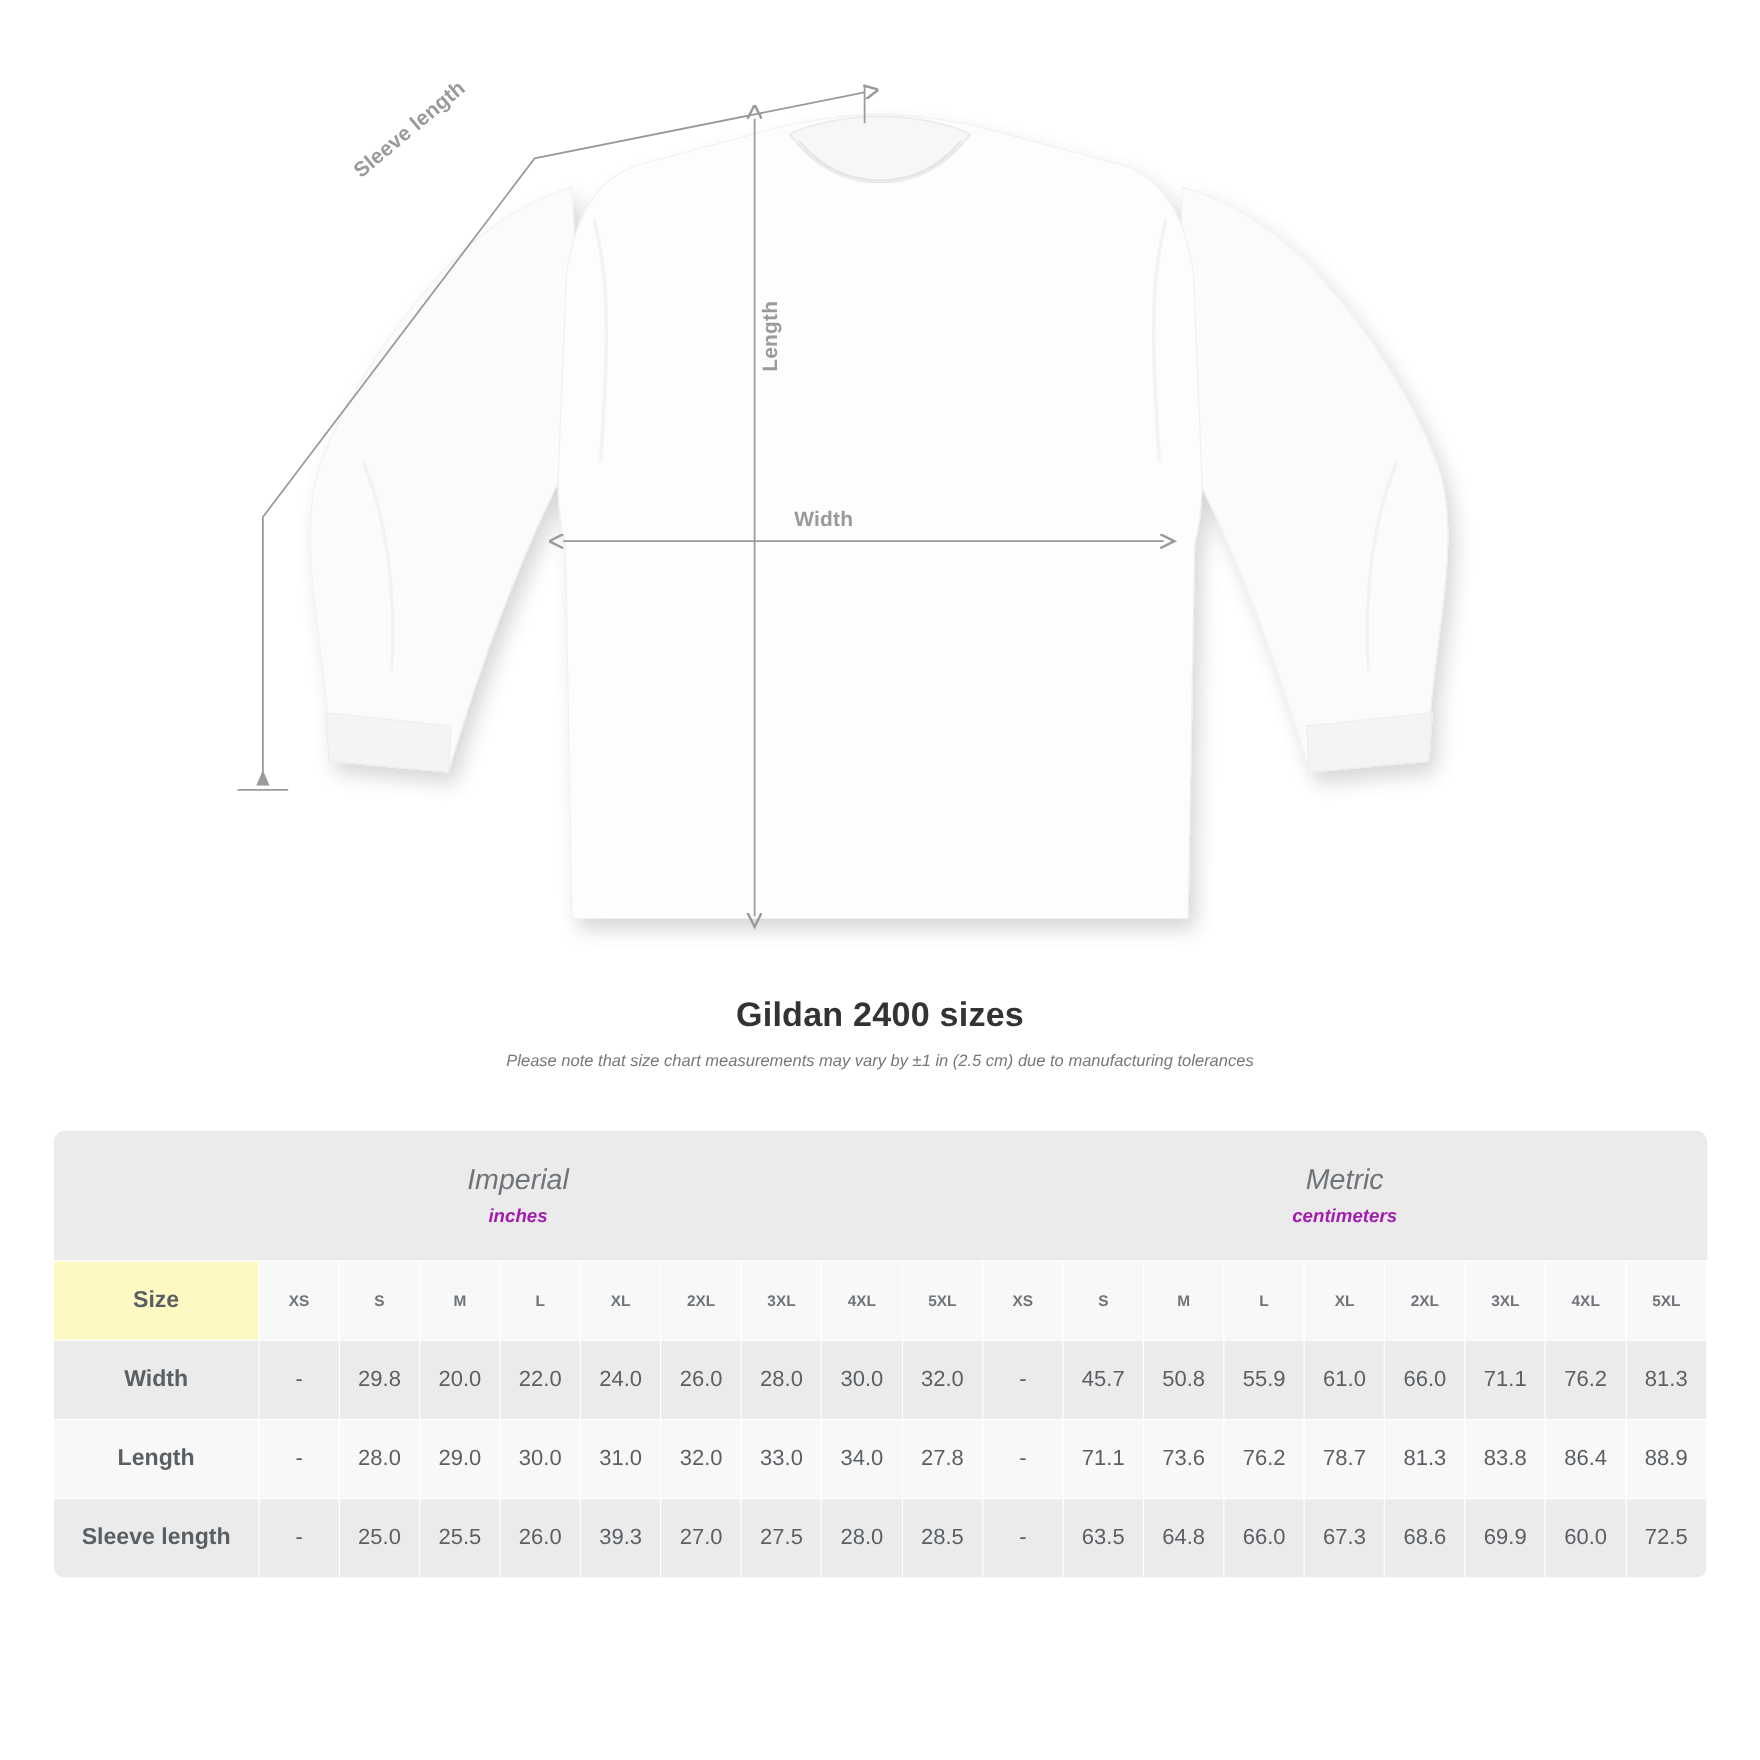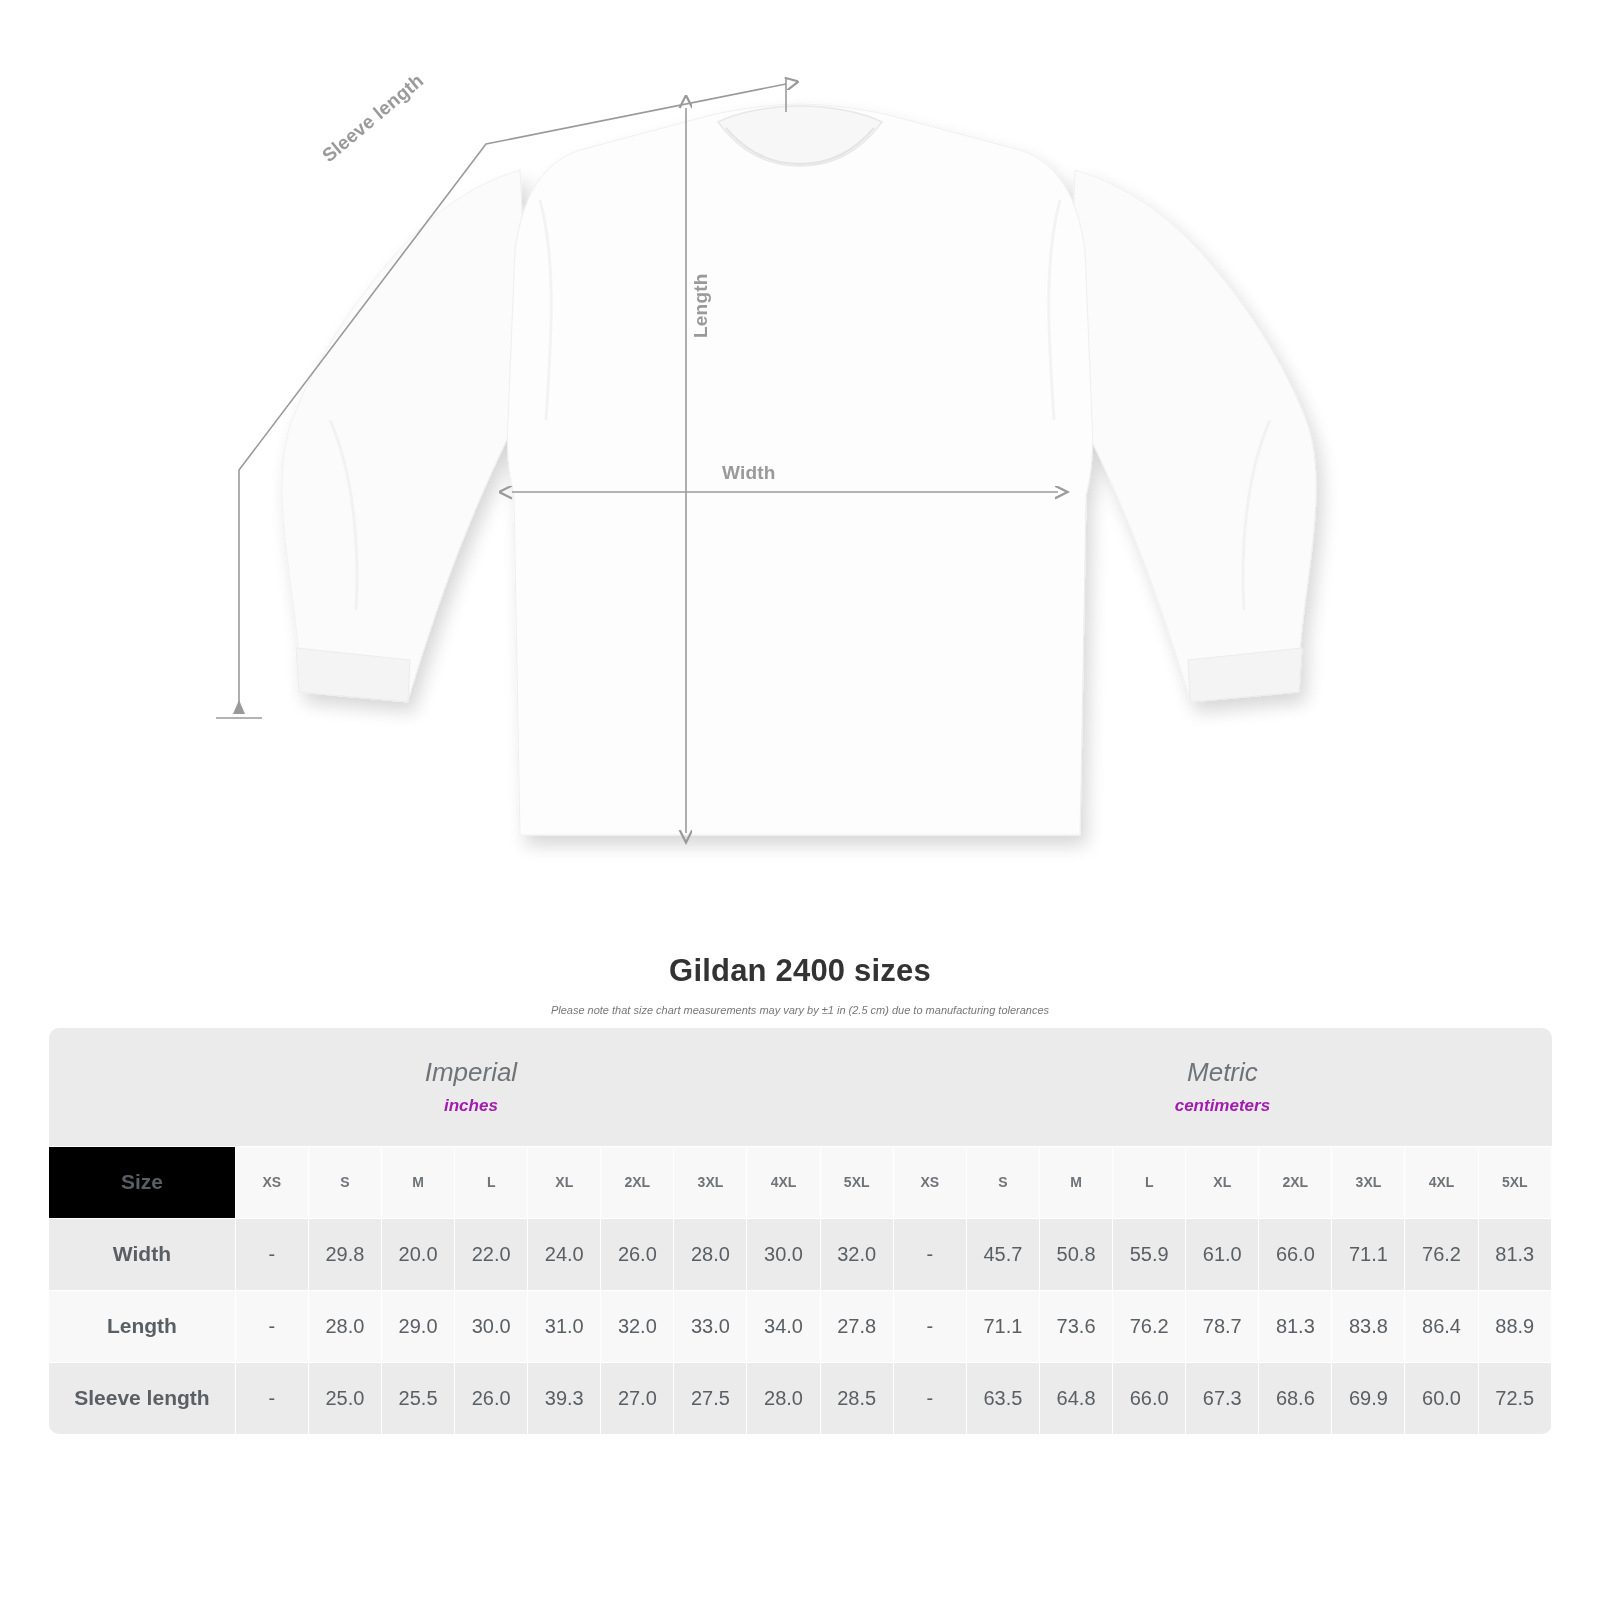--- a/index.html
+++ b/index.html
@@ -43,33 +43,33 @@
   }
   #label-sleeve {
     left: 318px; top: 150px;
     transform: rotate(-40deg);
     transform-origin: left top;
   }
 
   
   #title-block {
     position: absolute;
-    left: 0; top: 953px;
+    left: 0; top: 905px;
     width: 1600px;
     text-align: center;
   }
   #chart-title {
     font-size: 31px;
     font-weight: bold;
     color: #333333;
     margin: 0;
     letter-spacing: 0.2px;
   }
   #chart-note {
-    font-size: 11px;
+    font-size: 15px;
     font-style: italic;
     color: #777777;
     margin-top: 15px;
   }
 
   
   #size-table-wrap {
     position: absolute;
     left: 48px; top: 1028px;
     width: 1504px;
@@ -127,21 +127,21 @@
     font-size: 21px;
     color: #5a5f64;
     border: 1px solid #ffffff;
     height: 72px;
     text-align: center;
   }
   table.size-table tr.data-row.odd td { background: #ebebeb; }
   table.size-table tr.data-row.even td { background: #f8f8f8; }
   table.size-table tr.data-row.odd th.row-head { background: #ebebeb; }
   table.size-table tr.data-row.even th.row-head { background: #f8f8f8; }
-  table.size-table tr.header-row th.row-head { background: #000000; }
+  table.size-table tr.header-row th.row-head { background: #fef9c3; }
   table.size-table tr:last-child th.row-head { border-bottom-left-radius: 10px; }
   table.size-table tr:last-child td:last-child { border-bottom-right-radius: 10px; }
   col.size-col { width: 72px; }
   col.label-col { width: 184px; }
 </style>
 </head>
 <body>
 
 <div id="page">
 

